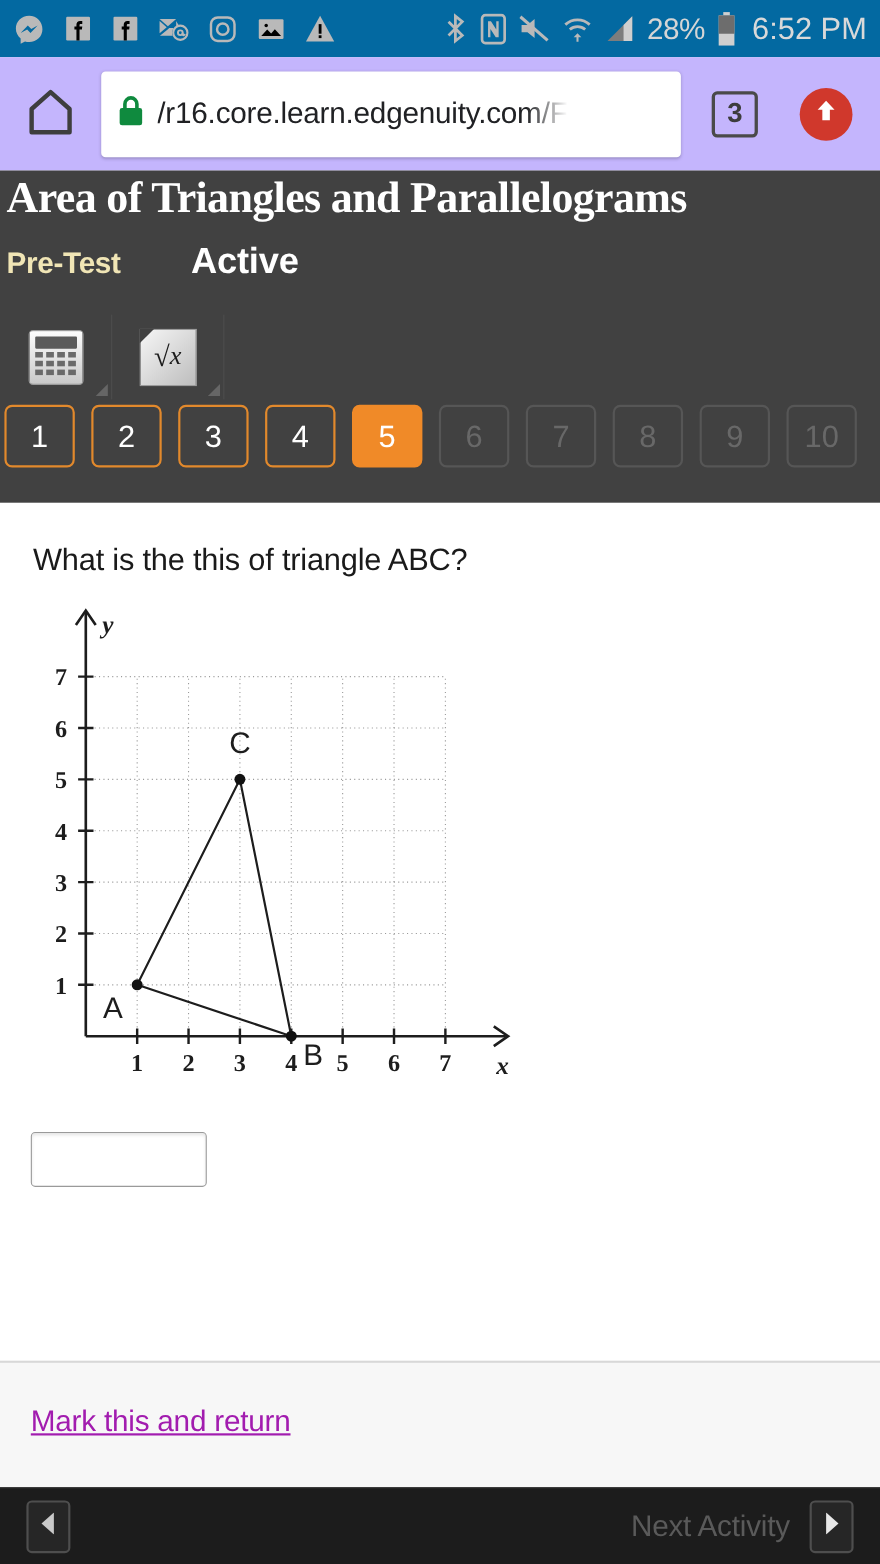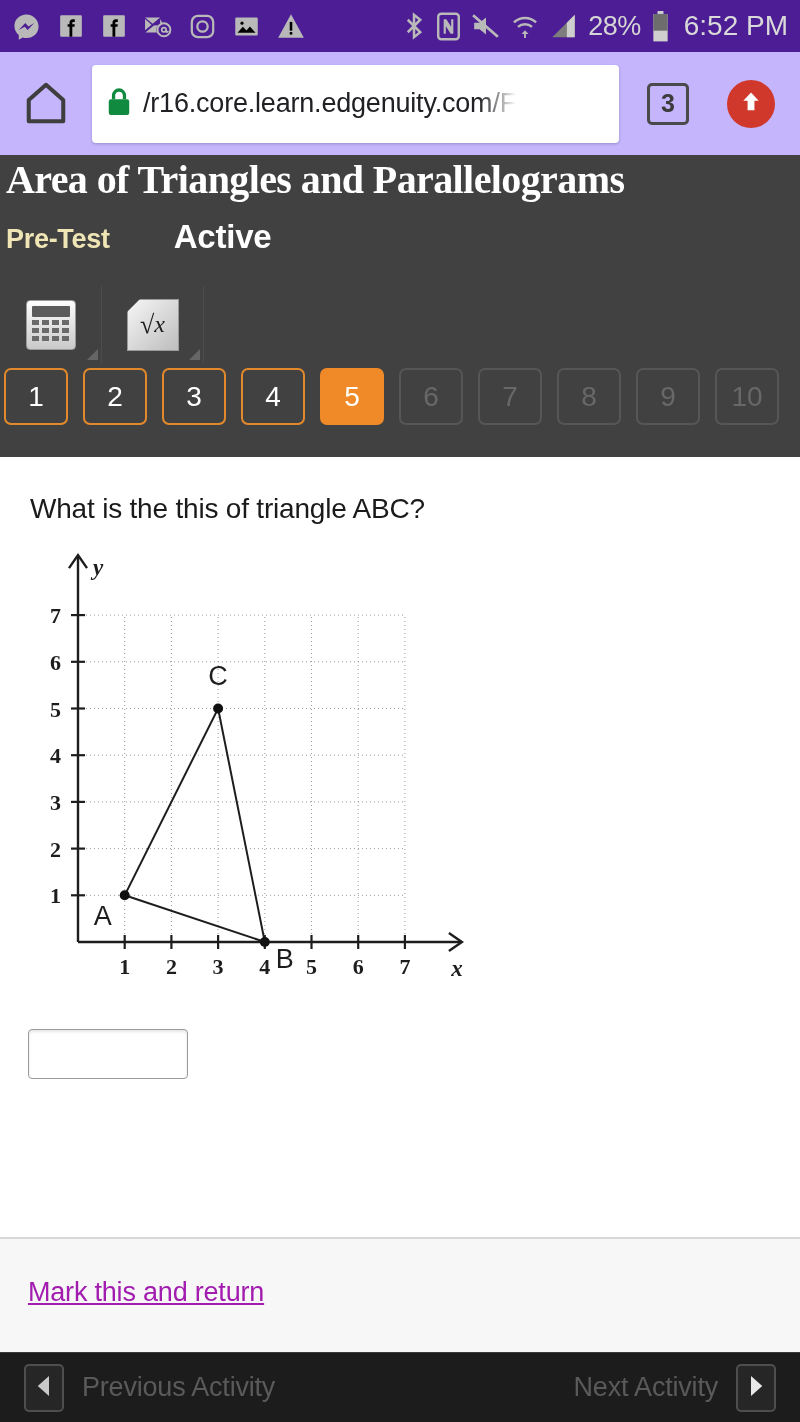--- a/index.html
+++ b/index.html
@@ -7,21 +7,21 @@
     width: 800px; height: 1422px;
     font-family: "Liberation Sans", sans-serif;
     background: #ffffff;
     overflow: hidden;
   }
   .page { position: relative; width: 800px; height: 1422px; }
 
   
   .statusbar {
     position: absolute; left: 0; top: 0; width: 800px; height: 52px;
-    background: #4c1d95;
+    background: #0369a1;
     display: flex; align-items: center;
     padding: 0 12px;
   }
   .sb-left { display: flex; align-items: center; gap: 17px; }
   .sb-right { display: flex; align-items: center; gap: 11px; margin-left: auto; }
   .sb-ico { color: #b9b9b9; display: inline-flex; align-items: center; justify-content: center; }
   .sb-text {
     color: #d5d5d5; font-size: 27px; letter-spacing: -0.5px;
     font-family: "Liberation Sans", sans-serif;
   }
@@ -413,21 +413,20 @@
 
   <div class="activity-bar">
     <div class="act-left">
       <div class="act-btn">
         <span>
           <svg width="16" height="20" viewBox="0 0 12 16">
               <path fill="#c9c9c9" d="M10 0v16L1 8z"></path>
             </svg>
         </span>
       </div>
-      <span class="act-label">Previous Activity</span>
     </div>
     <div class="act-right">
       <span class="act-label">Next Activity</span>
       <div class="act-btn">
         <span>
           <svg width="16" height="20" viewBox="0 0 12 16">
               <path fill="#e8e8e8" d="M2 0v16l9-8z"></path>
             </svg>
         </span>
       </div>

